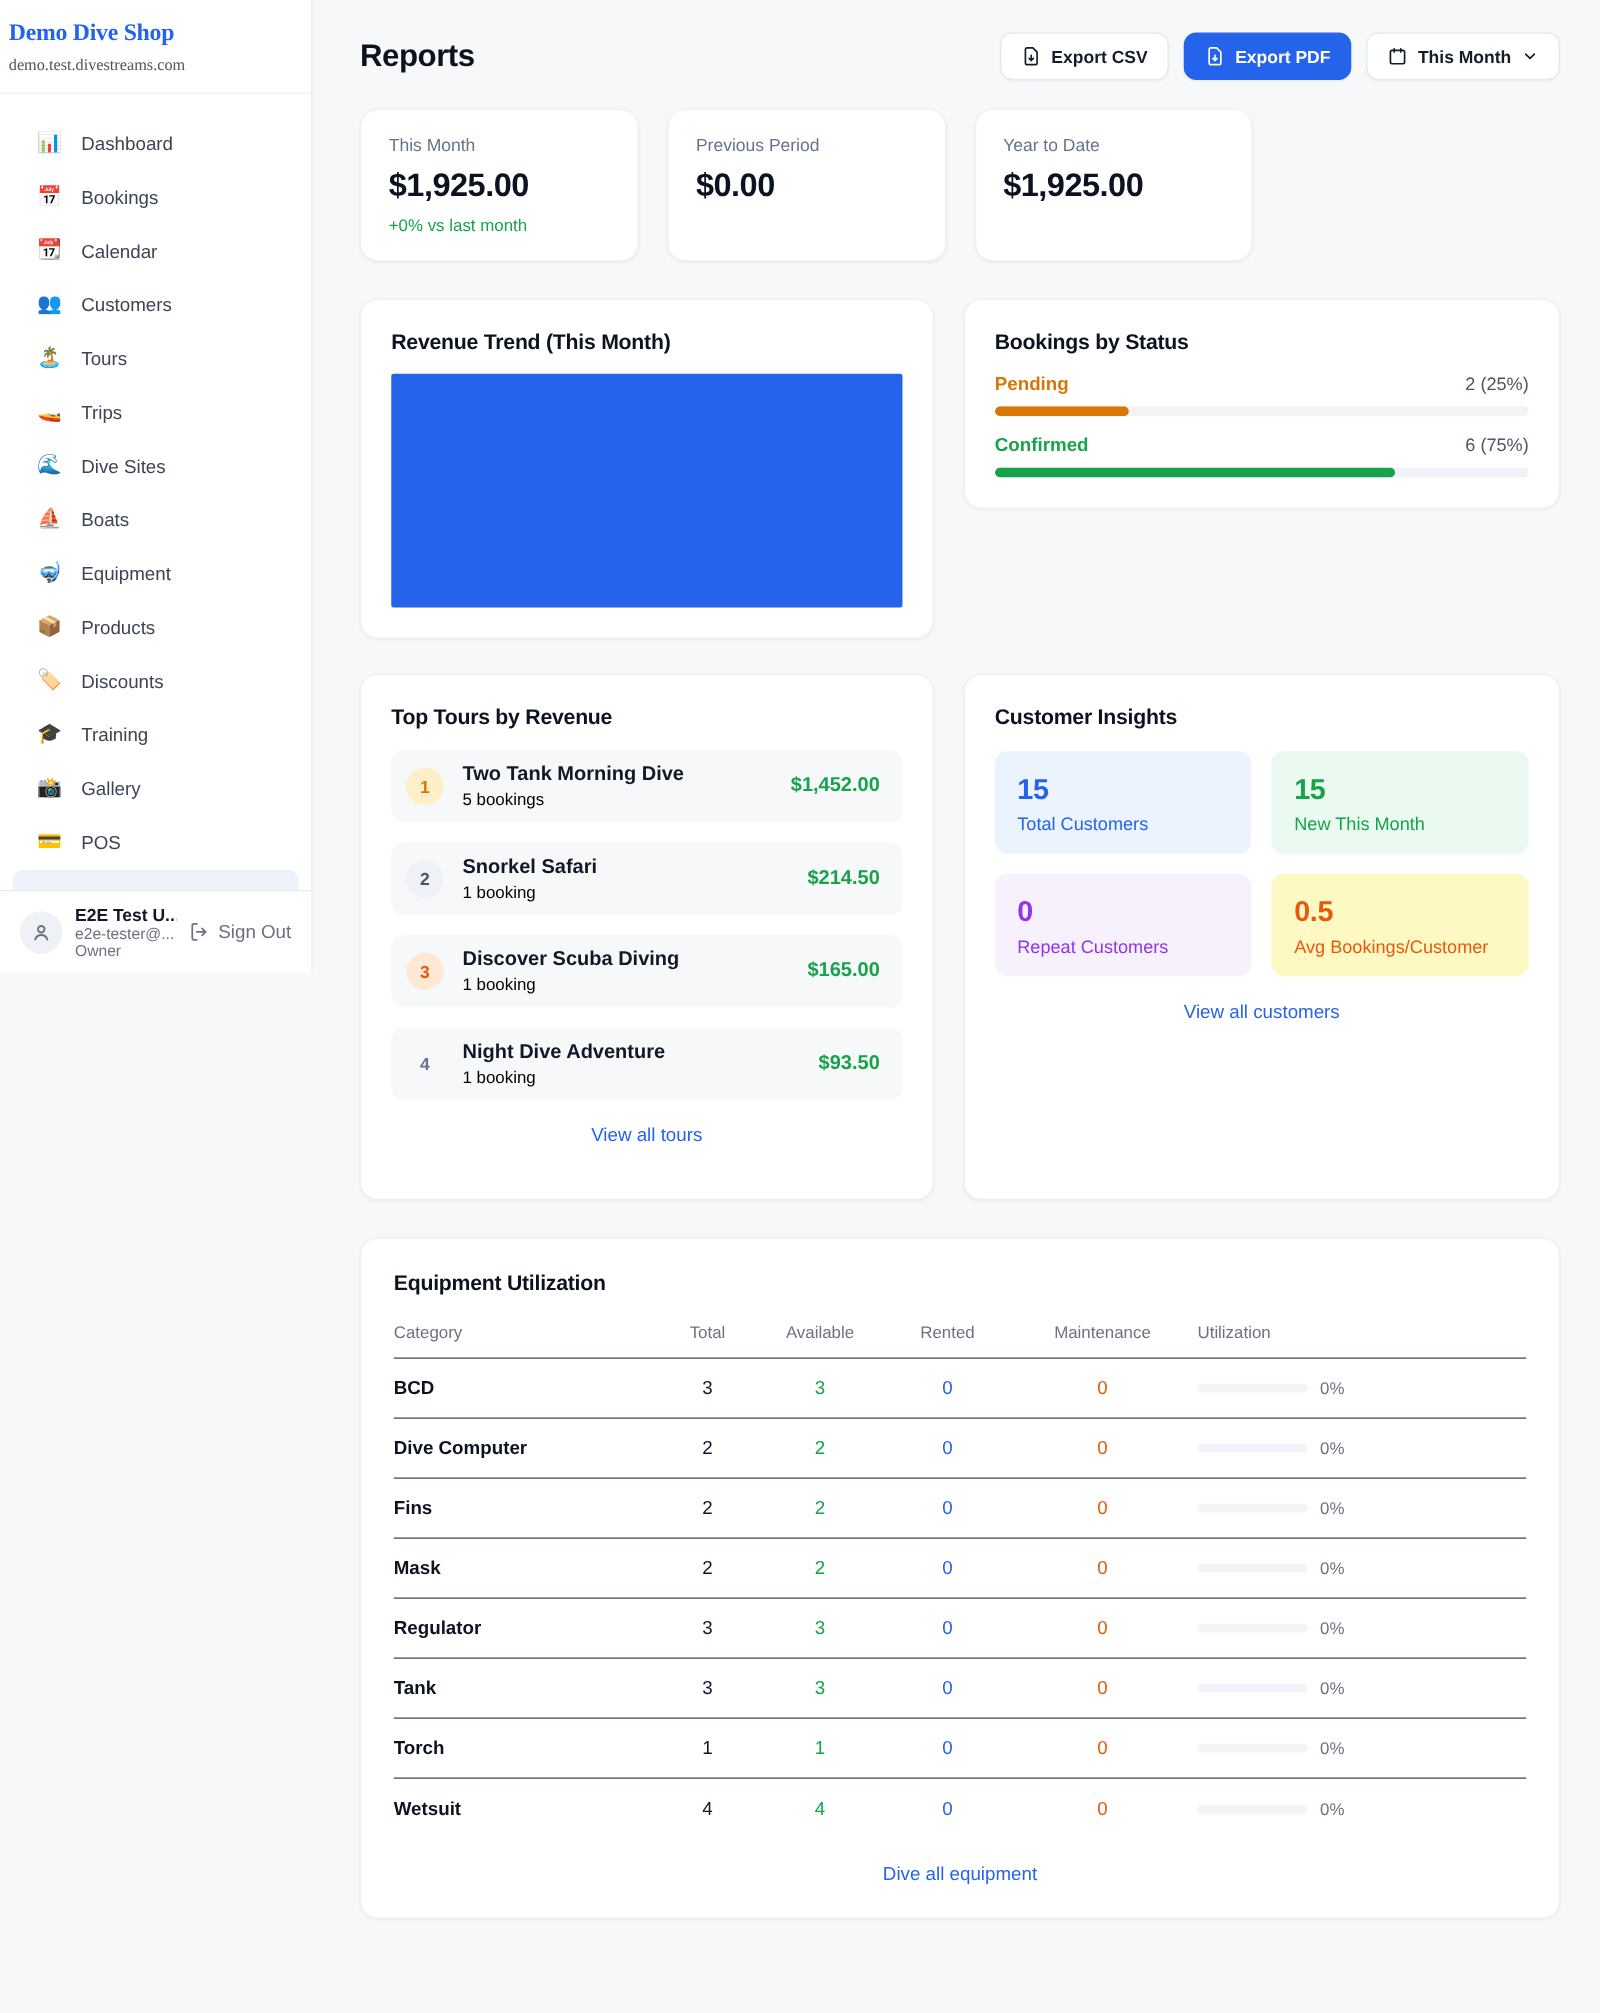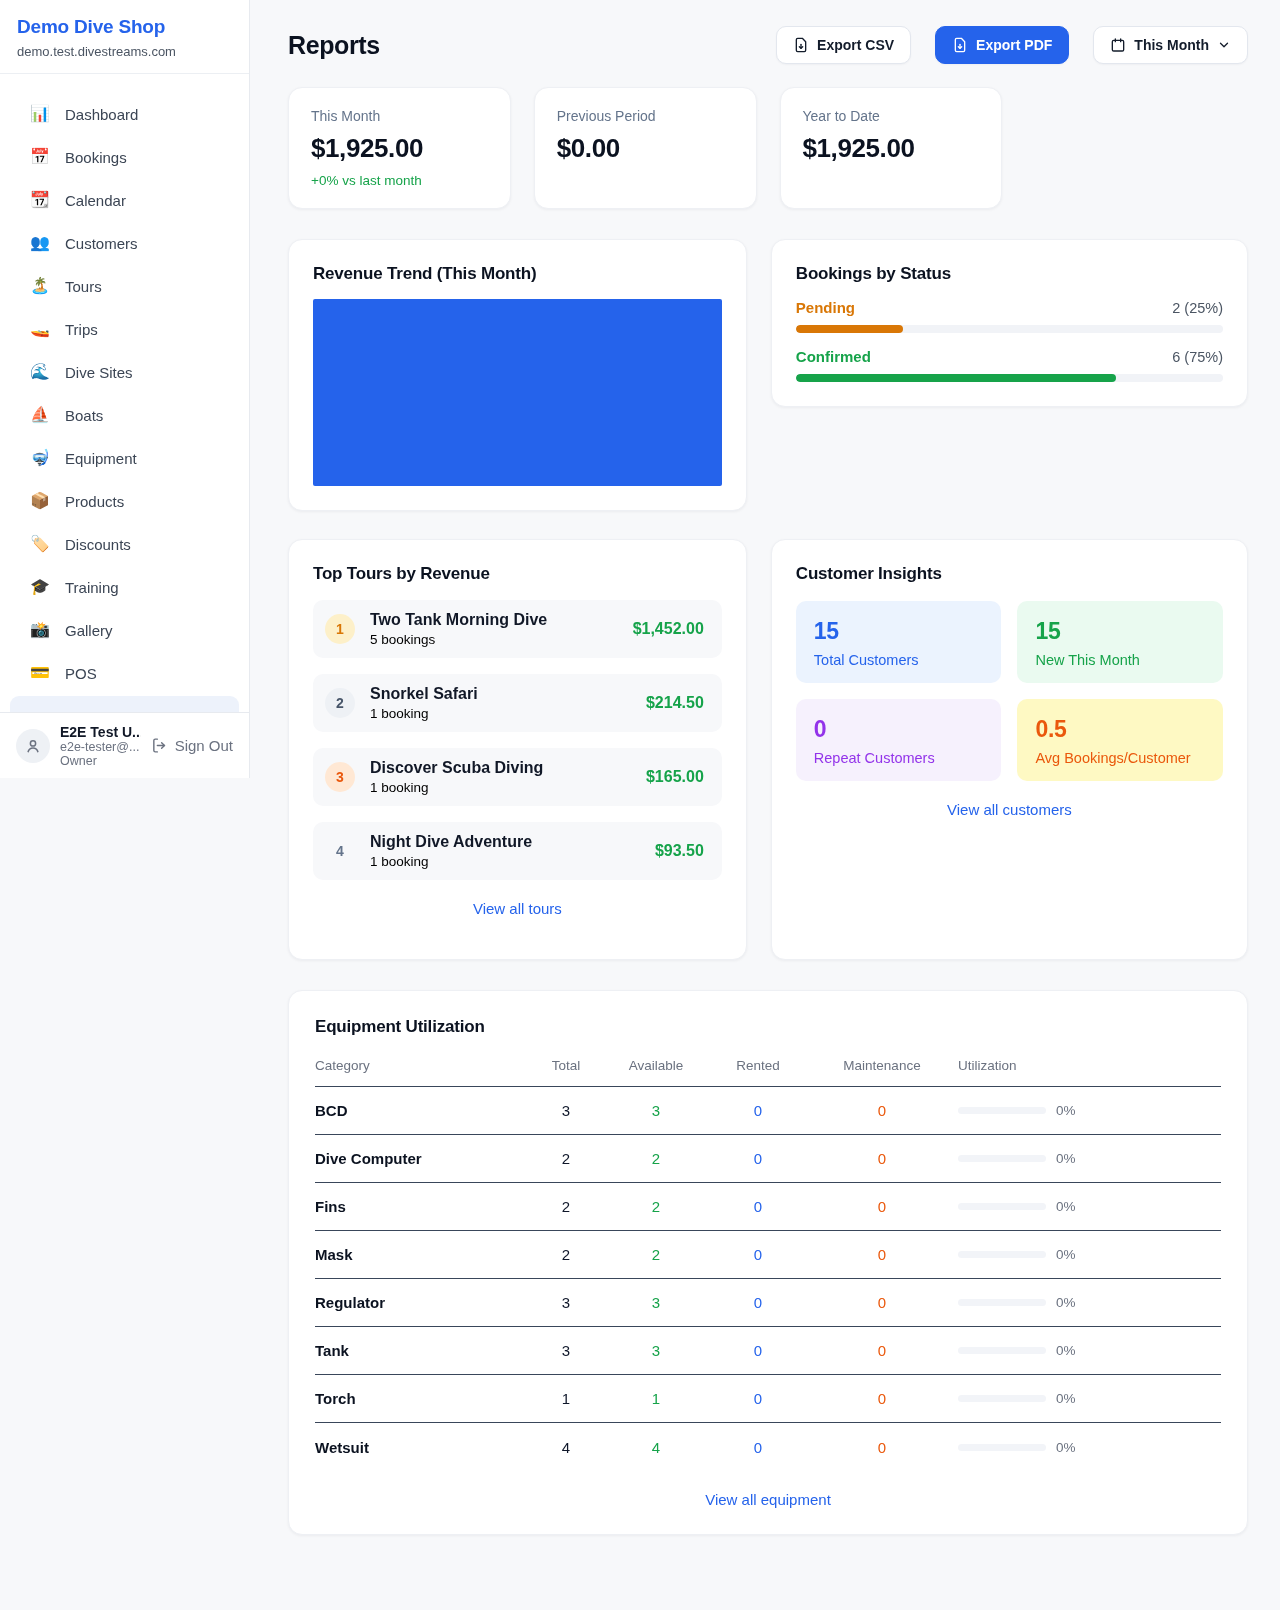--- a/index.html
+++ b/index.html
@@ -8,21 +8,21 @@
     background:#f7f8fa;
     font-family:"Liberation Sans","DejaVu Sans",sans-serif;
     color:#0f172a;
     position:relative;
   }
   
   .sidebar {
     position:absolute; left:0; top:0; width:250px; height:778px;
     background:#fff; border-right:1px solid #e7eaef;
   }
-  .brand { padding:16px 16px 14px 17px; border-bottom:1px solid #eceff3; }
+  .brand { padding:16px 16px 14px 7px; border-bottom:1px solid #eceff3;font-family:Liberation Serif, serif; }
   .brand-name { color:#2563eb; font-size:19px; font-weight:bold; letter-spacing:-0.2px; }
   .brand-domain { color:#4b5563; font-size:13px; margin-top:6px; }
   .nav { padding:22px 10px 0 30px; }
   .nav-item { display:flex; align-items:center; gap:15px; height:36px; margin-bottom:7px; cursor:pointer; }
   .nav-icon { width:20px; font-size:16px; line-height:1; text-align:center; flex:none; }
   .nav-label { font-size:15px; color:#3b4554; }
   .nav-partial {
     position:absolute; left:10px; right:10px; bottom:66px; height:16px;
     background:#edf2fb; border-radius:9px 9px 0 0;
   }
@@ -36,21 +36,21 @@
     display:flex; align-items:center; justify-content:center; color:#6b7280;
   }
   .user-meta { min-width:0; width:98px; }
   .user-name { font-size:14px; font-weight:bold; color:#111827; white-space:nowrap; overflow:hidden; }
   .user-email,.user-role { font-size:12.5px; color:#6b7280; white-space:nowrap; overflow:hidden; }
   .signout { margin-left:auto; display:flex; align-items:center; gap:7px; color:#6b7280; font-size:15px; cursor:pointer; flex:none; }
   
   .main { position:absolute; left:250px; top:0; right:0; padding:26px 32px 0 38px; }
   .page-header { display:flex; align-items:center; }
   .page-title { font-size:25px; font-weight:bold; letter-spacing:-0.4px; color:#0b1220; }
-  .header-actions { margin-left:auto; display:flex; gap:24px;justify-content:center; }
+  .header-actions { margin-left:auto; display:flex; gap:12px;justify-content:center; }
   .btn {
     height:38px; border-radius:10px; padding:0 16px; font-size:14px; font-weight:600;
     display:inline-flex; align-items:center; gap:8px; cursor:pointer;
     background:#fff; border:1px solid #e3e7ee; color:#131c2b;
     box-shadow:0 1px 2px rgba(16,24,40,.04);
   }
   .btn.primary { background:#2563eb; border-color:#2563eb; color:#fff; }
   .btn svg { flex:none; }
   
   .card {
@@ -449,16 +449,16 @@
       <span class="t-center">4</span>
       <span class="t-center v-available">4</span>
       <span class="t-center v-rented">0</span>
       <span class="t-center v-maint">0</span>
       <span class="util-cell">
           <span class="util-track"></span>
           <span class="util-pct">0%</span>
         </span>
     </div>
 
-    <a class="view-link" style="margin:20px 0 8px;">View all equipment</a>
+    <a class="view-link" style="margin:20px 0 8px;">Dive all equipment</a>
   </div>
 
 </main>
 
 </body></html>

